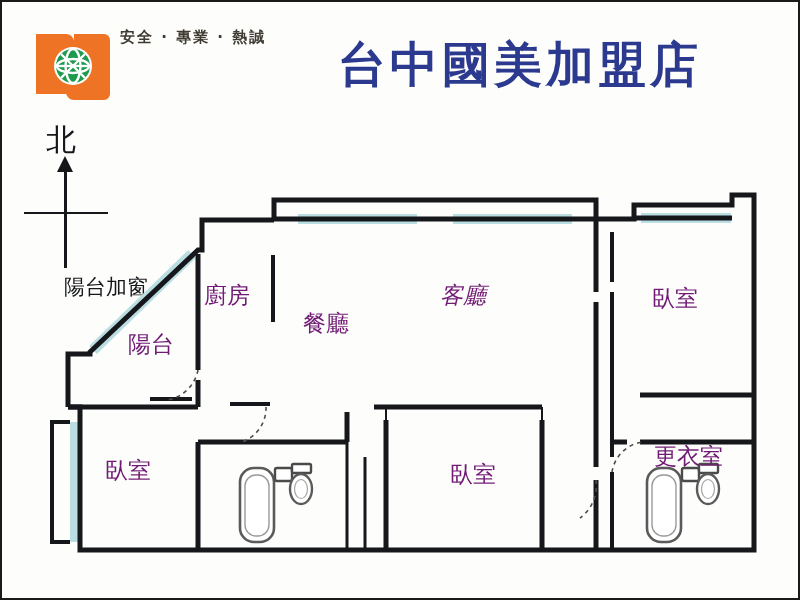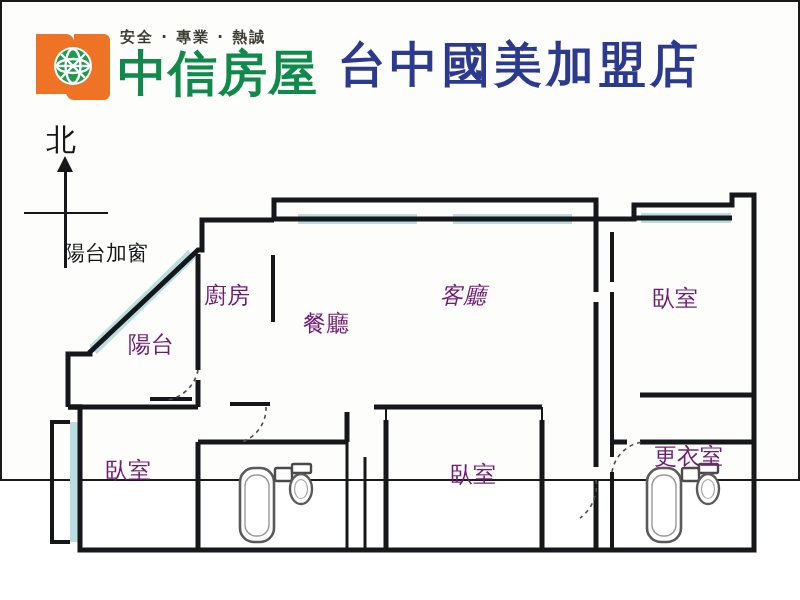--- a/index.html
+++ b/index.html
@@ -9,21 +9,21 @@
   }
   body {
     width: 800px;
     height: 600px;
     font-family: "DejaVu Serif", "Liberation Serif", serif;
     overflow: hidden;
   }
   #page {
     position: relative;
     width: 800px;
-    height: 481px;
+    height: 600px;
     background: #fdfdfb;
     box-sizing: border-box;
     border: 2px solid #1a1a1a;
   }
 
   
   #header {
     position: absolute;
     left: 0; top: 0;
     width: 800px; height: 115px;
@@ -105,20 +105,21 @@
     background: #15171a;
   }
 
   
   .annot {
     position: absolute;
     font-size: 21px;
     line-height: 23px;
     color: #15171a;
     white-space: nowrap;
+    margin-top: 34px;
   }
   #annot-balcony-window { left: 62px; top: 240px; }
 
   
   #plan {
     position: absolute;
     left: 0; top: 0;
     width: 800px; height: 600px;
   }
   .rm-label {
@@ -156,21 +157,20 @@
         <g stroke="#ffffff" stroke-width="2.4" fill="none">
           <ellipse cx="39" cy="34" rx="7.5" ry="17"></ellipse>
           <ellipse cx="39" cy="34" rx="16" ry="7"></ellipse>
           <line x1="23" y1="34" x2="55" y2="34"></line>
           <path d="M27,22 L51,46"></path>
           <path d="M51,22 L27,46"></path>
         </g>
       </svg>
 
       <div id="brand-tagline">安全 · 專業 · 熱誠</div>
-      <div id="brand-name">中信房屋</div>
     </div>
 
     <div id="store-title">台中國美加盟店</div>
   </div>
 
   <div id="compass">
     <div id="compass-label">北</div>
     <div id="compass-head"></div>
     <div id="compass-shaft"></div>
     <div id="compass-cross"></div>

